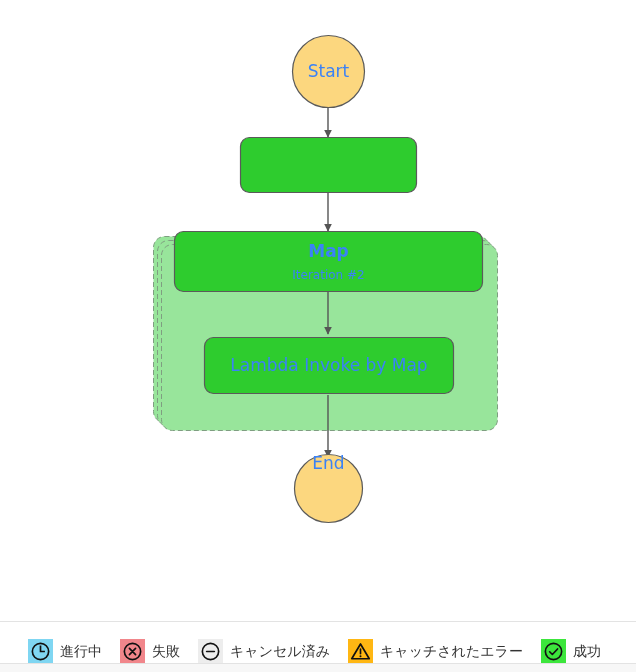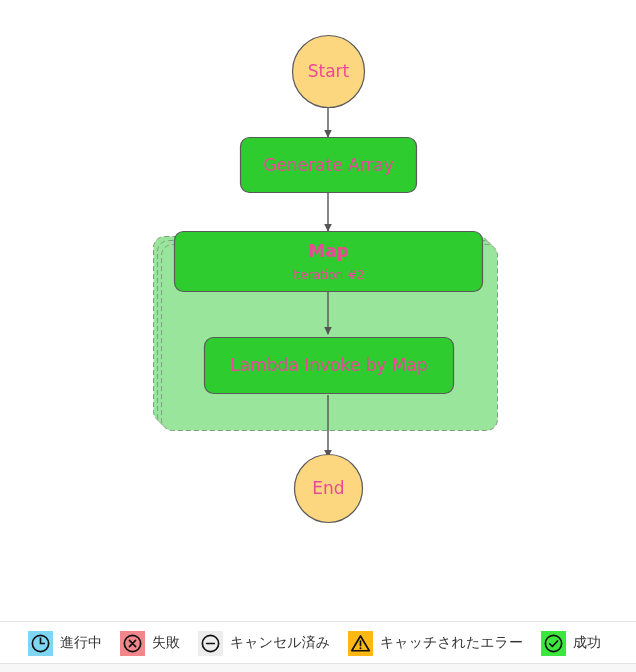--- a/index.html
+++ b/index.html
@@ -37,21 +37,21 @@
   }
 
   
   .node-label {
     position: absolute;
     display: flex;
     flex-direction: column;
     align-items: center;
     justify-content: center;
     text-align: center;
-    color: #ec4899;
+    color: #3b82f6;
     pointer-events: none;
     line-height: 1.25;
   }
   .node-label .title {
     font-size: 17px;
     font-weight: 700;
   }
   .node-label .sub {
     font-size: 12px;
     font-weight: 400;
@@ -70,21 +70,21 @@
     position: absolute;
     left: 0;
     top: 621px;
     width: 636px;
     height: 51px;
     background: #ffffff;
     border-top: 1px solid #e3e3e3;
   }
   #legend-inner {
     display: flex;
-    align-items: center;
+    align-items: flex-end;
     height: 42px;
     padding-left: 28px;
     gap: 0px;
   }
   #legend-footer {
     position: absolute;
     left: 0;
     bottom: 0;
     width: 636px;
     height: 9px;
@@ -147,34 +147,31 @@
 
       <rect x="204.5" y="337.5" width="249" height="56" rx="9" ry="9" fill="#2ECC2E" stroke="#5a5a5a" stroke-width="1.2"></rect>
 
       <circle cx="328.5" cy="488.5" r="34" fill="#FCD77F" stroke="#5a5a5a" stroke-width="1.2"></circle>
     </svg>
 
     <div class="node-label" style="left:292px; top:36px; width:73px; height:72px;">
       <span class="terminal">Start</span>
     </div>
 
-    <div class="node-label" style="left:240px; top:138px; width:177px; height:55px;">
-      <span class="single">Generate Array</span>
-    </div>
 
     <div class="node-label" style="left:174px; top:232px; width:309px; height:60px;gap:6px;">
       <span class="title">Map</span>
       <span class="sub">Iteration #2</span>
     </div>
 
     <div class="node-label" style="left:204px; top:338px; width:250px; height:56px;">
       <span class="single">Lambda Invoke by Map</span>
     </div>
 
-    <div class="node-label" style="left:294px; top:455px; width:69px; height:68px;">
+    <div class="node-label" style="left:294px; top:430px; width:69px; height:68px;">
       <span class="terminal">End</span>
     </div>
   </div>
 
   <div id="legend">
     <div id="legend-inner">
 
       <div class="legend-item">
         <span class="legend-icon" style="background:#7FD6F2;">
           <svg width="21" height="21" viewBox="0 0 24 24">

